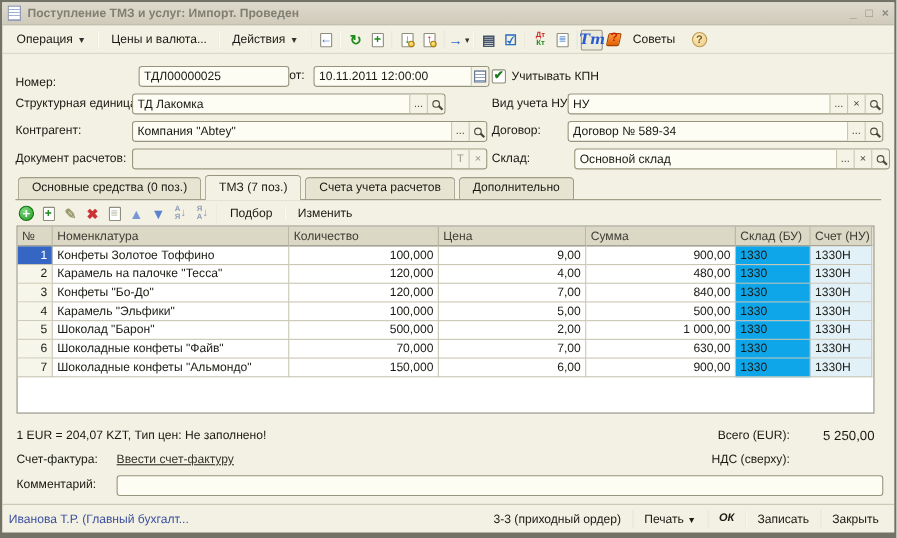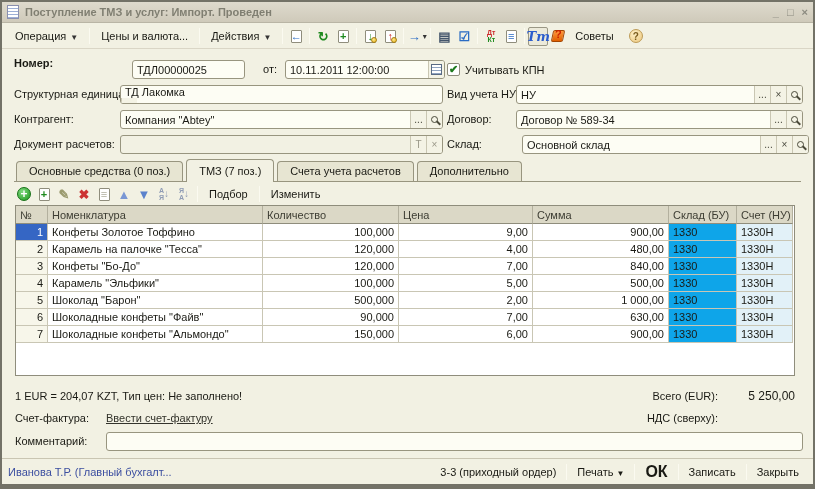--- a/index.html
+++ b/index.html
@@ -83,21 +83,21 @@
   .gc.num.sel{background:#3566C4;color:#fff;}
   .gc.bu{background:#0ea5e9;}
   .gc.nu{background:#E2F1F8;}
   
   .foot-lbl{position:absolute;white-space:nowrap;}
   .link{text-decoration:underline;color:#33332b;cursor:default;}
   .statusbar{position:absolute;left:0;right:0;top:456px;height:26px;border-top:1px solid #c9c5b2;
     display:flex;align-items:center;padding:0 6px;}
   .status-user{color:#3c4fa0;flex:1;white-space:nowrap;overflow:hidden;}
   .sbtn{padding:3px 8px;white-space:nowrap;cursor:default;}
-  .sbtn.bold{font-weight:bold;font-size:16px;}
+  .sbtn.bold{font-weight:bold;font-size:10px;font-style:italic;}
   .vsep{width:1px;height:16px;background:#c6c2b0;border-right:1px solid #fbfaf0;margin:0 2px;}
 </style>
 </head>
 <body>
 
 <div class="window">
 
   <div class="titlebar">
     <span class="title-ic"></span>
     <span class="title-text">Поступление ТМЗ и услуг: Импорт. Проведен</span>
@@ -172,38 +172,38 @@
         </span>
       </span>
     <span class="tips">
       <span class="mbtn" style="padding-left:2px;">Советы</span>
       <span class="ticon">
           <span class="circ">?</span>
         </span>
     </span>
   </div>
 
-  <span class="lbl" style="left:12px;top:52px;font-weight:bold;">Номер:</span>
-  <div class="fld" style="left:130px;top:58px;width:113px;">
+  <span class="lbl" style="left:12px;top:64px;">Номер:</span>
+  <div class="fld" style="left:124px;top:58px;width:137px;">
     <input value="ТДЛ00000025" style="">
   </div>
   <span class="lbl" style="left:261px;top:58px;">от:</span>
   <div class="fld" style="left:283px;top:58px;width:160px;">
     <input value="10.11.2011 12:00:00" style="">
     <span class="fld-btn">
         <span class="cal"></span>
       </span>
   </div>
   <div class="checkbox" style="left:445px;top:58px;">
     <span class="cb-box">✔</span>
     <span>Учитывать КПН</span>
   </div>
 
   <span class="lbl" style="left:12px;top:83px;">Структурная единица:</span>
-  <div class="fld" style="left:118px;top:83px;width:323px;flex-direction:column;">
+  <div class="fld" style="left:118px;top:83px;width:285px;">
     <input value="ТД Лакомка" style="">
     <span class="fld-btn">...</span>
     <span class="fld-btn">
         <span class="mag"></span>
       </span>
   </div>
   <span class="lbl" style="left:445px;top:83px;">Вид учета НУ:</span>
   <div class="fld" style="left:514px;top:83px;width:287px;">
     <input value="НУ" style="">
     <span class="fld-btn">...</span>
@@ -350,21 +350,21 @@
         <span class="gc " style="width: 215px;">Шоколад "Барон"</span>
         <span class="gc r" style="width: 136px;">500,000</span>
         <span class="gc r" style="width: 134px;">2,00</span>
         <span class="gc r" style="width: 136px;">1 000,00</span>
         <span class="gc  bu" style="width: 68px;">1330</span>
         <span class="gc  nu" style="width: 56px;">1330Н</span>
       </span>
       <span class="grow">
         <span class="gc r num" style="width: 32px;">6</span>
         <span class="gc " style="width: 215px;">Шоколадные конфеты "Файв"</span>
-        <span class="gc r" style="width: 136px;">90,000</span>
+        <span class="gc r" style="width: 136px;">70,000</span>
         <span class="gc r" style="width: 134px;">7,00</span>
         <span class="gc r" style="width: 136px;">630,00</span>
         <span class="gc  bu" style="width: 68px;">1330</span>
         <span class="gc  nu" style="width: 56px;">1330Н</span>
       </span>
       <span class="grow">
         <span class="gc r num" style="width: 32px;">7</span>
         <span class="gc " style="width: 215px;">Шоколадные конфеты "Альмондо"</span>
         <span class="gc r" style="width: 136px;">150,000</span>
         <span class="gc r" style="width: 134px;">6,00</span>

